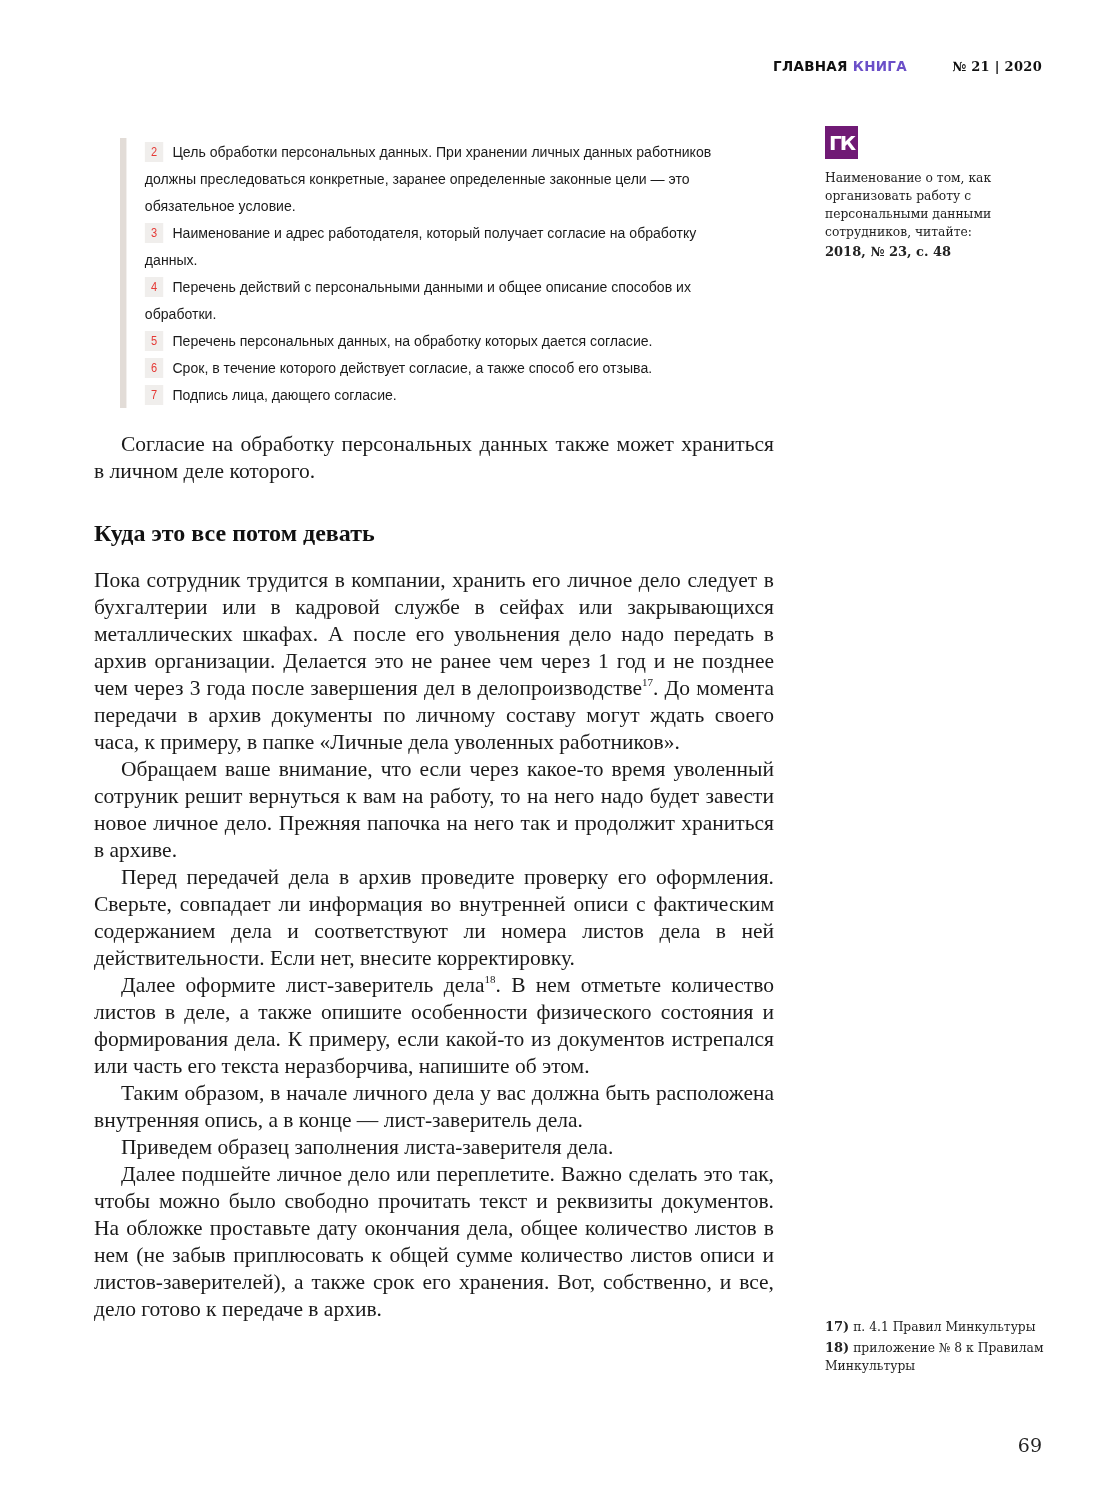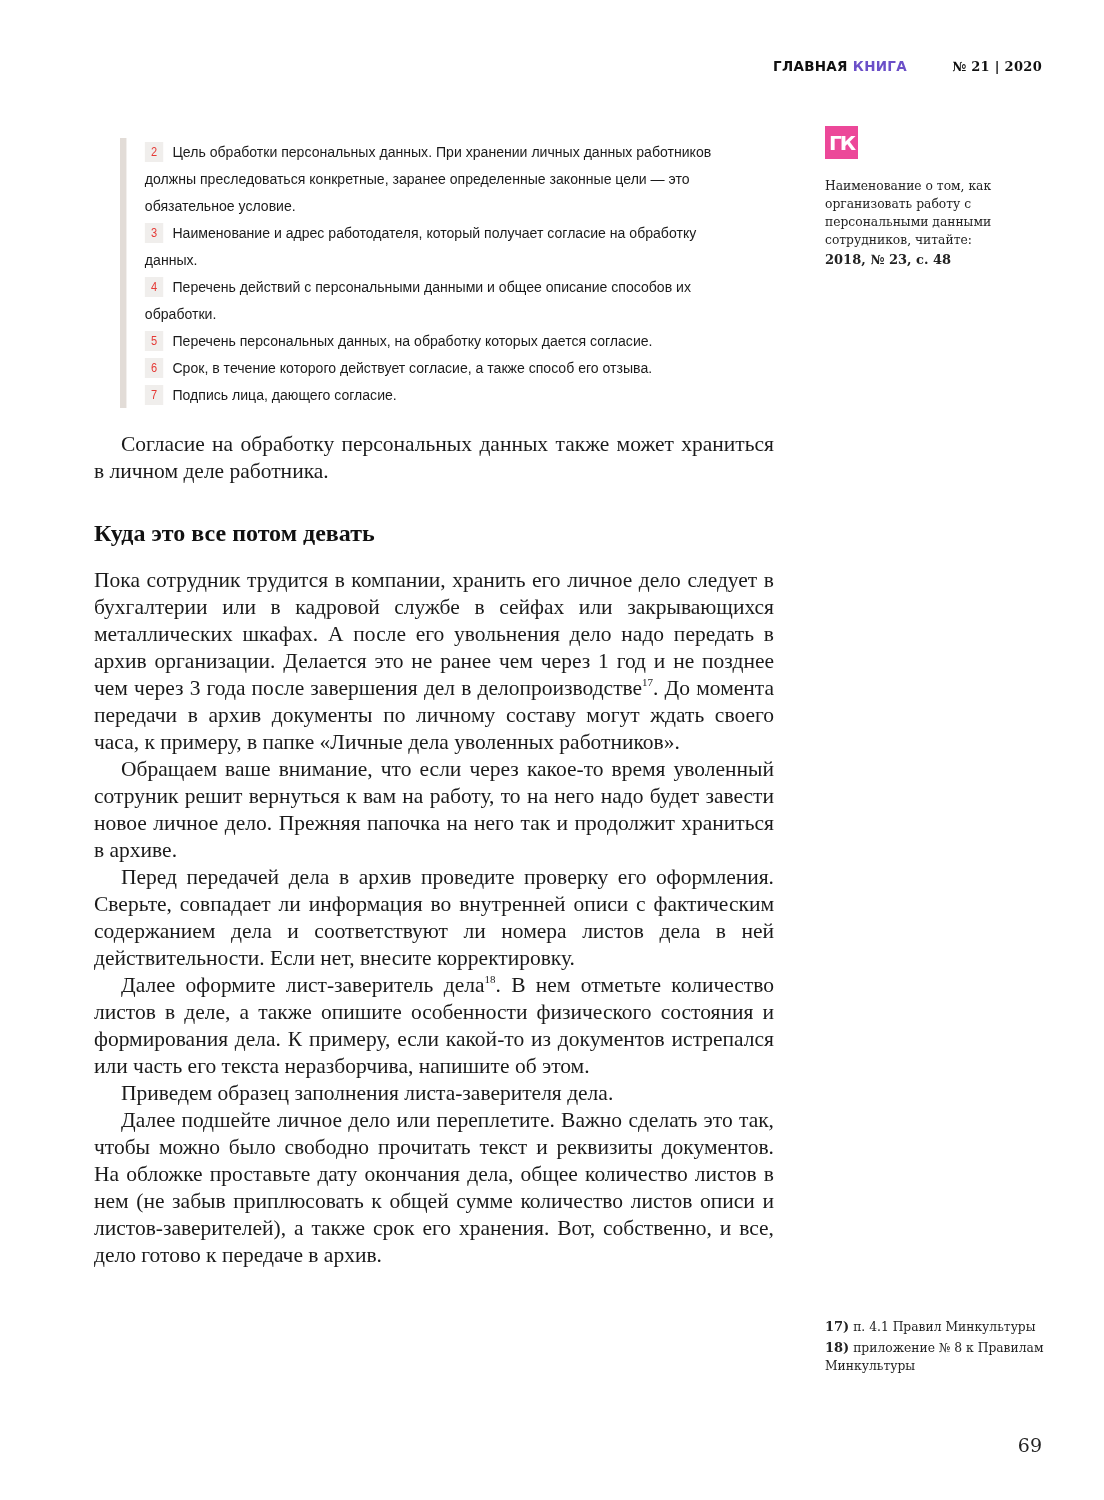--- a/index.html
+++ b/index.html
@@ -40,23 +40,23 @@
     position: absolute; left: 94px; top: 520px;
     font-family: "Liberation Serif", serif; font-weight: bold; font-size: 24px; color: #111;
   }
   .body-text { top: 567px; }
 
   .sidebar {
     position: absolute; left: 825px; top: 126px; width: 230px;
     font-family: "DejaVu Serif", serif; font-size: 12.3px; line-height: 18px; color: #222;
   }
   .gk-logo {
-    width: 33px; height: 33px; background: #ec4899; color: #fff;
+    width: 33px; height: 33px; background: #701a75; color: #fff;
     font-family: "DejaVu Sans", sans-serif; font-weight: bold; font-size: 20px;
-    display: flex; align-items: center; justify-content: center; margin-bottom: 18px;
+    display: flex; align-items: center; justify-content: center; margin-bottom: 10px;
     letter-spacing: -2px;
   }
   .sidebar .ref { font-weight: bold; font-size: 13px; margin-top: 2px; }
 
   .footnotes {
     position: absolute; left: 825px; top: 1318px; width: 240px;
     font-family: "DejaVu Serif", serif; font-size: 12.3px; line-height: 18px; color: #222;
   }
   .footnotes .fn { margin-bottom: 3px; }
   .footnotes b { font-size: 13px; }
@@ -78,30 +78,31 @@
 <div class="list-block">
   <p class="list-item"><span class="num">2</span><span>Цель обработки персональных данных. При хранении личных данных работников должны преследоваться конкретные, заранее определенные законные цели — это обязательное условие.</span></p>
   <p class="list-item"><span class="num">3</span><span>Наименование и адрес работодателя, который получает согласие на обработку данных.</span></p>
   <p class="list-item"><span class="num">4</span><span>Перечень действий с персональными данными и общее описание способов их обработки.</span></p>
   <p class="list-item"><span class="num">5</span><span>Перечень персональных данных, на обработку которых дается согласие.</span></p>
   <p class="list-item"><span class="num">6</span><span>Срок, в течение которого действует согласие, а также способ его отзыва.</span></p>
   <p class="list-item"><span class="num">7</span><span>Подпись лица, дающего согласие.</span></p>
 </div>
 
 <div class="main para-consent">
-  <p>Согласие на обработку персональных данных также может храниться в личном деле работника.</p>
+  <p>Согласие на обработку персональных данных также может храниться в личном деле которого.</p>
 </div>
 
 <div class="heading">Куда это все потом девать</div>
 
 <div class="main body-text">
   <p class="noindent"><span>Пока сотрудник трудится в компании, хранить его личное дело следует в бухгалтерии или в кадровой службе в сейфах или закрывающихся металлических шкафах. А после его увольнения дело надо передать в архив организации. Делается это не ранее чем через 1 год и не позднее чем через 3 года после завершения дел в делопроизводстве</span><sup>17</sup><span>. До момента передачи в архив документы по личному составу могут ждать своего часа, к примеру, в папке «Личные дела уволенных работников».</span></p>
   <p><span>Обращаем ваше внимание, что если через какое-то время уволенный сотруник решит вернуться к вам на работу, то на него надо будет завести новое личное дело. Прежняя папочка на него так и продолжит храниться в архиве.</span></p>
   <p><span>Перед передачей дела в архив проведите проверку его оформления. Сверьте, совпадает ли информация во внутренней описи с фактическим содержанием дела и соответствуют ли номера листов дела в ней действительности. Если нет, внесите корректировку.</span></p>
   <p><span>Далее оформите лист-заверитель дела</span><sup>18</sup><span>. В нем отметьте количество листов в деле, а также опишите особенности физического состояния и формирования дела. К примеру, если какой-то из документов истрепался или часть его текста неразборчива, напишите об этом.</span></p>
+  <p><span>Таким образом, в начале личного дела у вас должна быть расположена внутренняя опись, а в конце — лист-заверитель дела.</span></p>
   <p><span>Приведем образец заполнения листа-заверителя дела.</span></p>
   <p><span>Далее подшейте личное дело или переплетите. Важно сделать это так, чтобы можно было свободно прочитать текст и реквизиты документов. На обложке проставьте дату окончания дела, общее количество листов в нем (не забыв приплюсовать к общей сумме количество листов описи и листов-заверителей), а также срок его хранения. Вот, собственно, и все, дело готово к передаче в архив.</span></p>
 </div>
 
 <div class="sidebar">
   <div class="gk-logo">ГК</div>
   <div>Наименование о том, как организовать работу с персональными данными сотрудников, читайте:</div>
   <div class="ref">2018, № 23, с. 48</div>
 </div>
 

